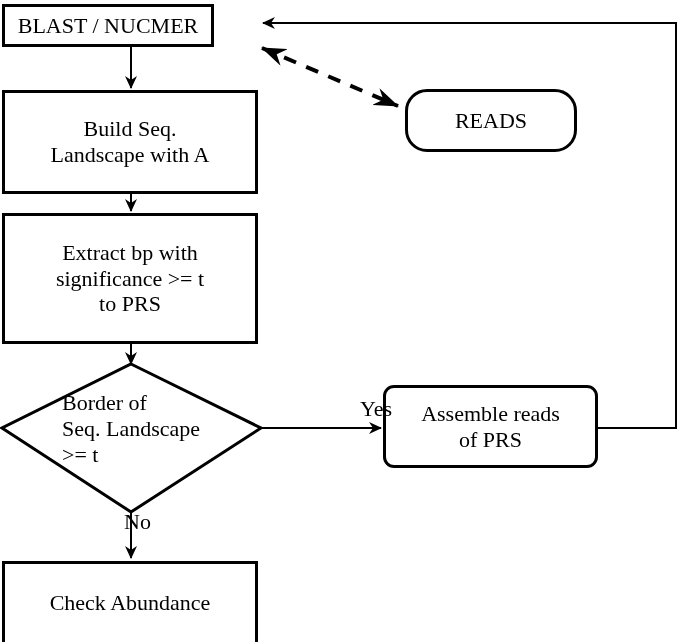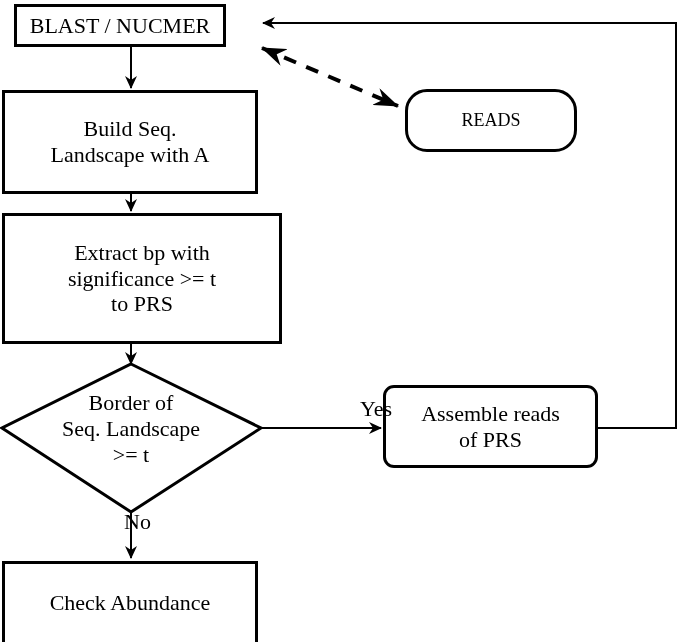--- a/index.html
+++ b/index.html
@@ -36,28 +36,28 @@
     white-space: pre-line;
     z-index: 2;
   }
   .proc {
     border: 3px solid #000000;
     font-size: 22px;
   }
   .rounded {
     border: 3px solid #000000;
     border-radius: 22px;
-    font-size: 18px;
+    font-size: 22px;
   }
   .diamond-label {
     position: absolute;
     display: flex;
     align-items: center;
     justify-content: center;
-    text-align: center;
+    text-align: left;
     font-size: 22px;
     line-height: 1.18;
     white-space: pre-line;
     color: #000000;
     z-index: 3;
     background: transparent;
   }
   .edge-label {
     position: absolute;
     font-size: 22px;
@@ -98,34 +98,34 @@
 
     <line x1="261" y1="428" x2="381" y2="428" stroke="#000000" stroke-width="2" marker-end="url(#arrowThin)"></line>
 
     <line x1="131" y1="512" x2="131" y2="558" stroke="#000000" stroke-width="2" marker-end="url(#arrowThin)"></line>
 
     <path d="M598,428 L676,428 L676,23 L263,23" fill="none" stroke="#000000" stroke-width="2" marker-end="url(#arrowThin)"></path>
 
     <line x1="262" y1="48" x2="398" y2="106" stroke="#000000" stroke-width="4" stroke-dasharray="13,11" marker-end="url(#arrowDash)" marker-start="url(#arrowDashStart)"></line>
   </svg>
 
-  <div class="node proc" style="left:2px; top:4px; width:212px; height:43px;margin-left:12px;">
+  <div class="node proc" style="left:2px; top:4px; width:212px; height:43px;">
     <span>BLAST / NUCMER</span>
   </div>
 
   <div class="node rounded" style="left:405px; top:89px; width:172px; height:63px;">
     <span>READS</span>
   </div>
 
   <div class="node proc" style="left:2px; top:90px; width:256px; height:104px;">
     <span>Build Seq.
 Landscape with A</span>
   </div>
 
-  <div class="node proc" style="left:2px; top:213px; width:280px; height:131px;">
+  <div class="node proc" style="left:2px; top:213px; width:256px; height:131px;">
     <span>Extract bp with
 significance &gt;= t
 to PRS</span>
   </div>
 
   <div class="diamond-label" style="left:22px; top:388px; width:218px; height:82px;">
     <span>Border of
 Seq. Landscape
 &gt;= t</span>
   </div>

